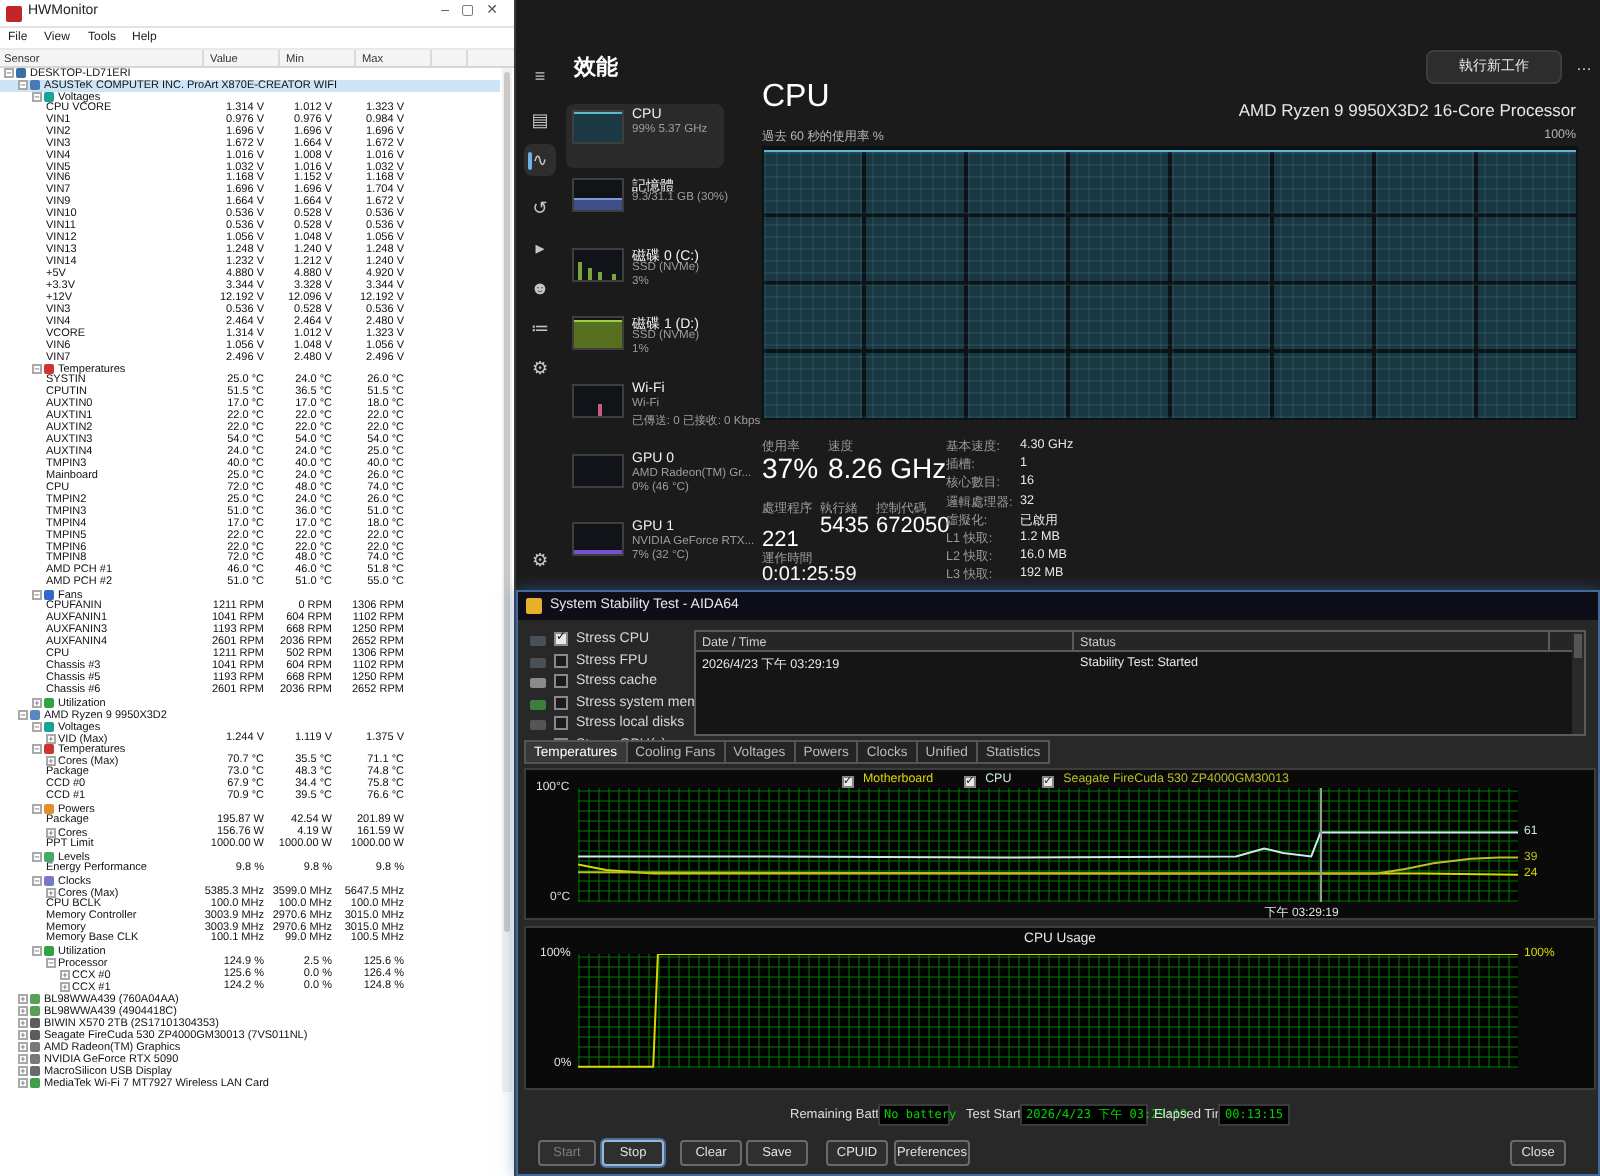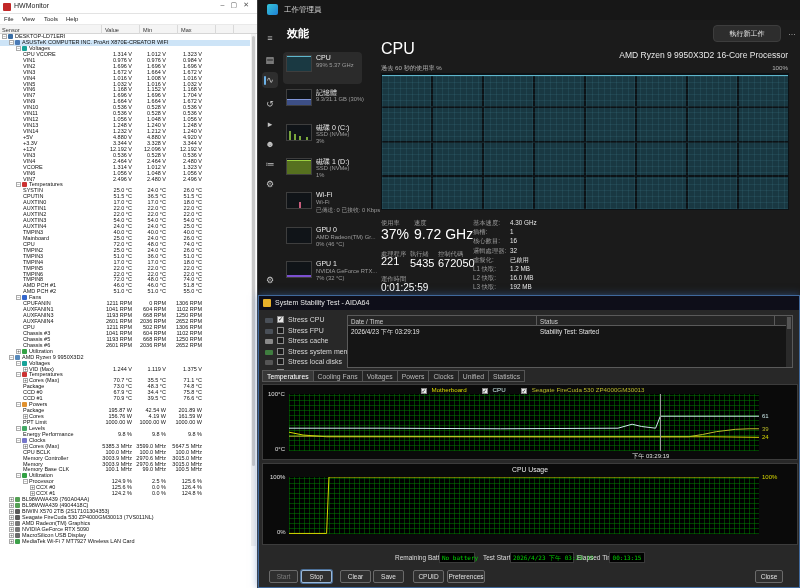--- a/index.html
+++ b/index.html
@@ -662,24 +662,20 @@
           <span class="hval cm"></span>
           <span class="hval cx"></span>
         </div>
       </div>
     <div class="h-sb">
       <div class="h-sbt"></div>
     </div>
   </section>
 
   <section id="tm">
-    <div class="tm-title">
-      <span class="tm-appico"></span>
-      <span class="tm-tt">工作管理員</span>
-    </div>
     <div class="tm-rail">
         <div class="railico" style="top: 10px;">≡</div>
         <div class="railico" style="top: 32px;">▤</div>
         <div class="railico sel" style="top: 52px;">∿<span class="railbar" style="top: 4px;"></span></div>
         <div class="railico" style="top: 76px;">↺</div>
         <div class="railico" style="top: 96px;">▸</div>
         <div class="railico" style="top: 116px;">☻</div>
         <div class="railico" style="top: 136px;">≔</div>
         <div class="railico" style="top: 156px;">⚙</div>
         <div class="tm-gear">⚙</div>
@@ -733,23 +729,23 @@
     <div class="tm-sub">AMD Ryzen 9 9950X3D2 16-Core Processor</div>
     <div class="tm-cap">過去 60 秒的使用率 %</div>
     <div class="tm-100">100%</div>
     <div id="tm-grid">
       <div id="tm-fill" style="height: 99%;"></div>
     </div>
     <div id="tm-stats">
         <div class="stat-l" style="left: 123px; top: 219px;">使用率</div>
         <div class="stat-v1" style="left: 123px; top: 226px;">37%</div>
         <div class="stat-l" style="left: 156px; top: 219px;">速度</div>
-        <div class="stat-v1" style="left: 156px; top: 226px;">9.72 GHz</div>
+        <div class="stat-v1" style="left: 156px; top: 226px;">8.26 GHz</div>
         <div class="stat-l" style="left: 123px; top: 250px;">處理程序</div>
-        <div class="stat-v2" style="left: 123px; top: 255px;">221</div>
+        <div class="stat-v2" style="left: 123px; top: 264px;">221</div>
         <div class="stat-l" style="left: 152px; top: 250px;">執行緒</div>
         <div class="stat-v2" style="left: 152px; top: 257px;">5435</div>
         <div class="stat-l" style="left: 180px; top: 250px;">控制代碼</div>
         <div class="stat-v2" style="left: 180px; top: 257px;">672050</div>
         <div class="stat-l" style="left: 123px; top: 275px;">運作時間</div>
         <div class="stat-v3" style="left: 123px; top: 282px;">0:01:25:59</div>
         <div class="rs-l" style="top: 219px;">基本速度:</div>
         <div class="rs-v" style="top: 219px;">4.30 GHz</div>
         <div class="rs-l" style="top: 228.2px;">插槽:</div>
         <div class="rs-v" style="top: 228.2px;">1</div>

